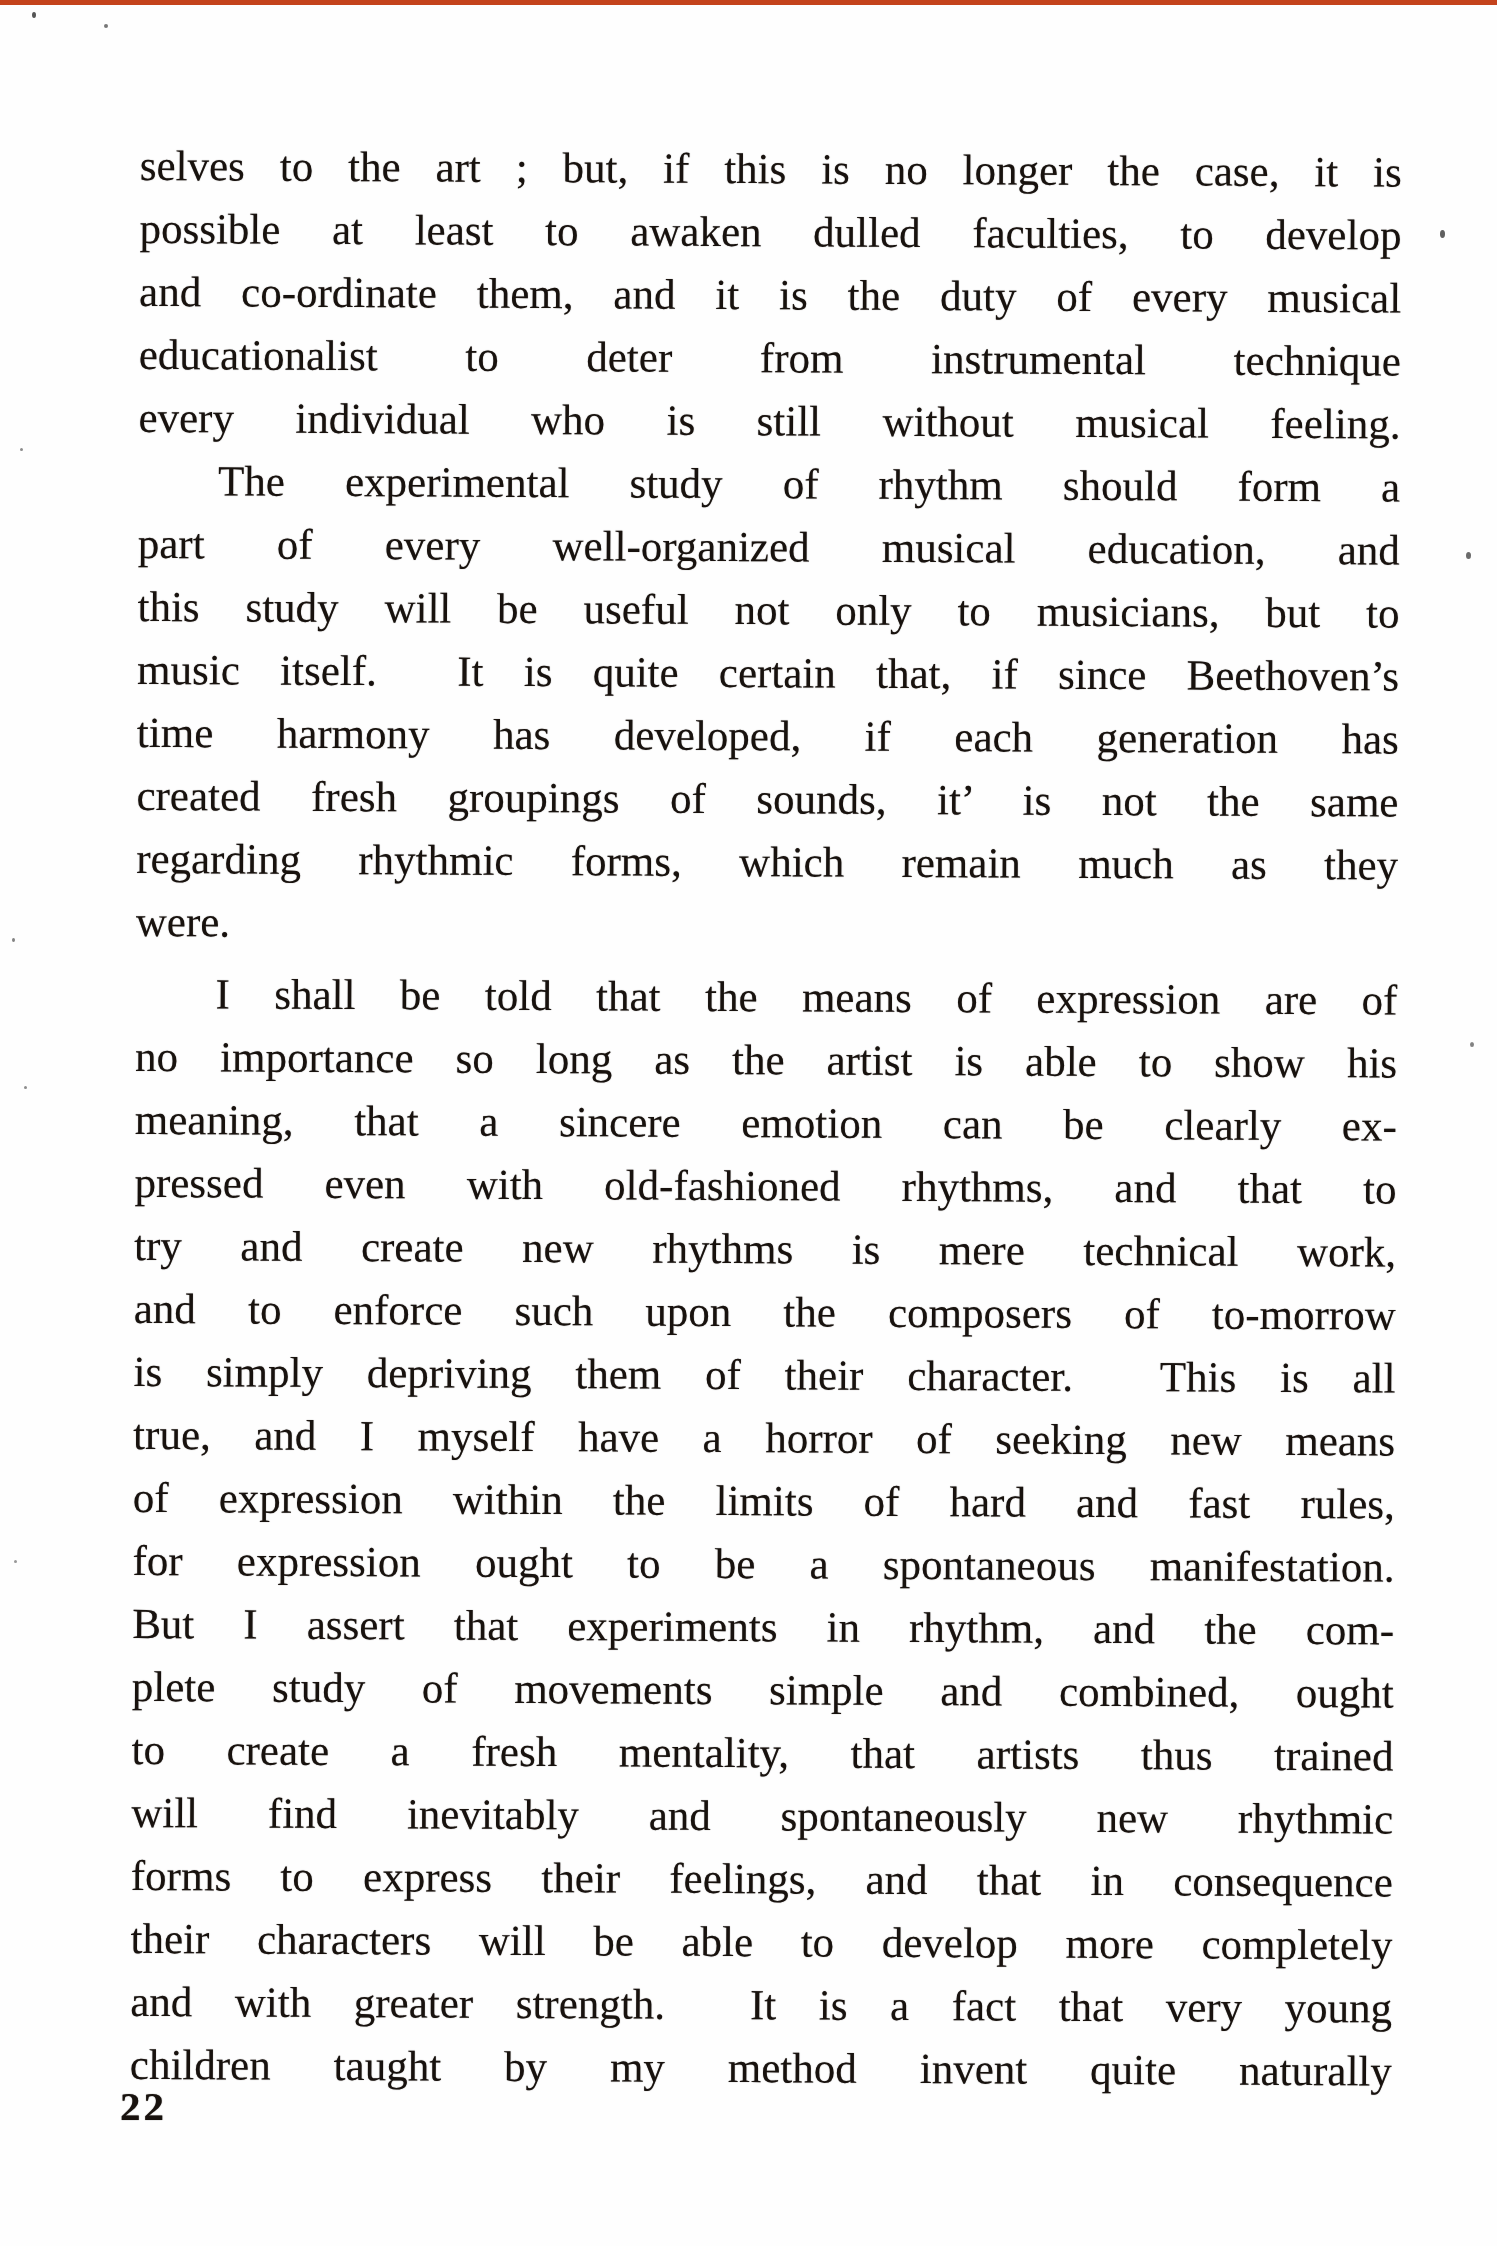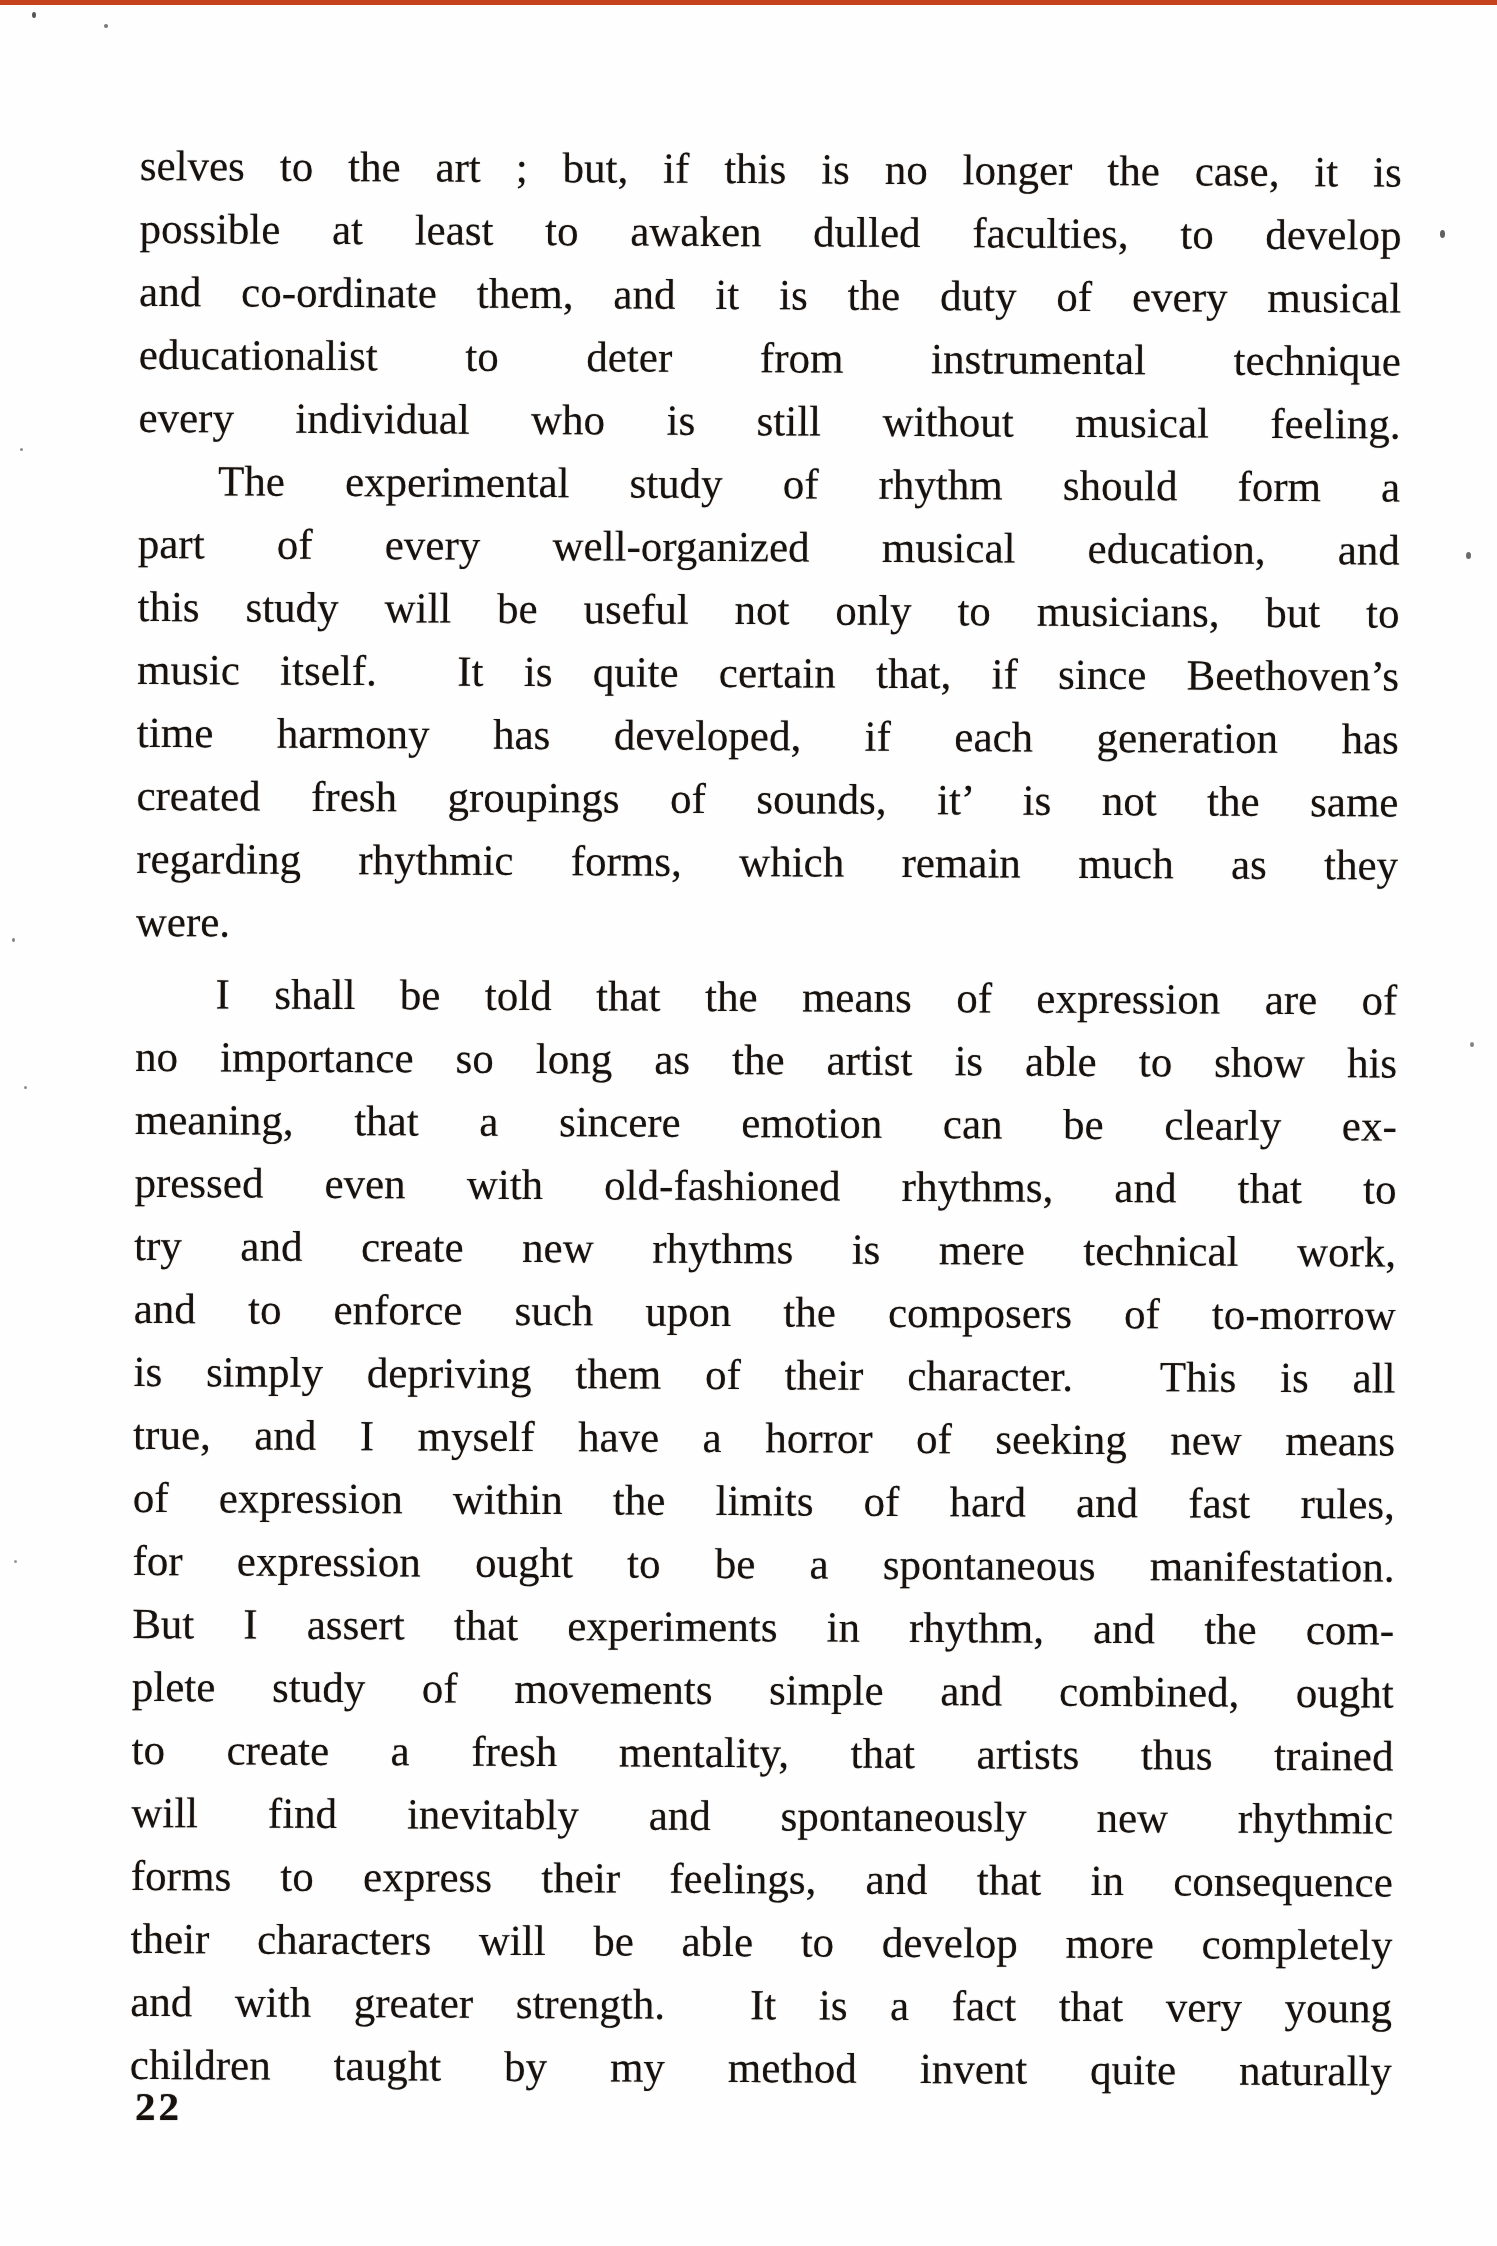--- a/index.html
+++ b/index.html
@@ -24,21 +24,21 @@
   }
   .line {
     text-align: justify;
     text-align-last: justify;
     height:63px; overflow:hidden;
   }
   .line.indent { text-indent:80px; }
   .line.end { text-align-last:left; }
   .line.parabreak { margin-top:9px; }
   .page-number {
-    position:absolute; left:135px; top:2082px;
+    position:absolute; left:120px; top:2082px;
     font-size:41px; font-weight:bold; letter-spacing:3px;
     color: var(--ink, #18120e);
     text-shadow: 0 0 1px rgba(24,18,14,0.7);
   }
   .speck { position:absolute; background:#1c1c1c; border-radius:50%; }
 </style>
 </head>
 <body>
 
 <div class="page">

